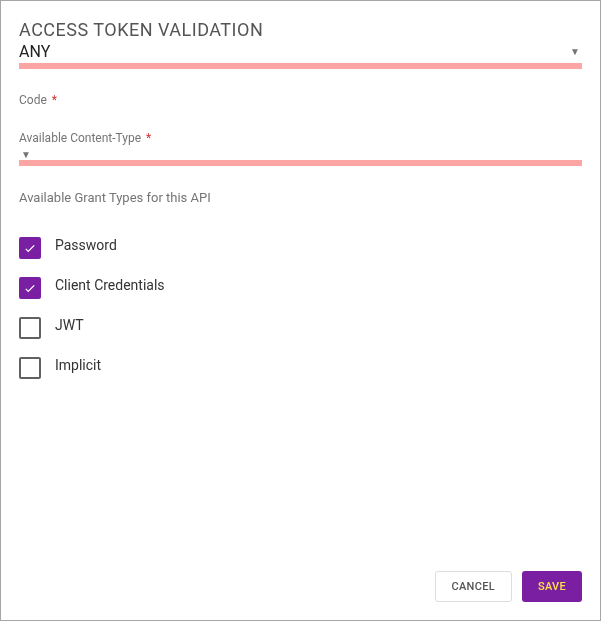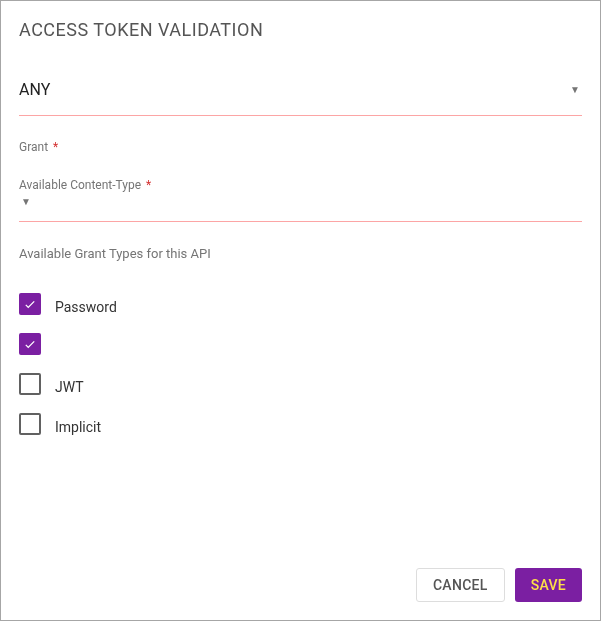--- a/index.html
+++ b/index.html
@@ -23,37 +23,36 @@
   .content {
     padding: 18px 18px 0 18px;
     flex: 1;
     overflow: hidden;
   }
   .title {
     font-size: 18px;
     letter-spacing: 0.5px;
     color: #555;
     font-weight: 400;
-    margin-bottom: 38px;
   }
   .field {
     margin-bottom: 24px;
     position: relative;
   }
   .field-label {
     font-size: 12px;
     color: #757575;
     display: block;
     margin-bottom: 4px;
   }
   .req { color: #d32f2f; margin-left: 2px; }
   .field-input-wrap {
     position: relative;
-    border-bottom: 1px solid #fca5a5;
-    padding-bottom: 14px;
+    border-bottom: 6px solid #fca5a5;
+    padding-bottom: 0;
     display: flex;
     align-items: center;
   }
   .field-value {
     font-size: 16px;
     color: #222;
     flex: 1;
     border: none;
     outline: none;
     background: transparent;
@@ -66,21 +65,21 @@
     padding: 0 2px;
   }
   .section-label {
     font-size: 13px;
     color: #757575;
     margin: 10px 0 32px 0;
     display: block;
   }
   .checkbox-row {
     display: flex;
-    align-items: flex-end;
+    align-items: flex-start;
     margin-bottom: 18px;
   }
   .cb {
     width: 22px;
     height: 22px;
     border: 2px solid #616161;
     border-radius: 2px;
     margin-right: 14px;
     display: flex;
     align-items: center;
@@ -98,21 +97,21 @@
     font-size: 14px;
     color: #333;
   }
   .actions {
     display: flex;
     justify-content: flex-end;
     gap: 10px;
     padding: 12px 18px 18px 18px;
   }
   .btn {
-    font-size: 14px;
+    font-size: 11px;
     font-weight: 500;
     padding: 8px 16px;
     border-radius: 3px;
     cursor: pointer;
     letter-spacing: 0.3px;
     border: none;
     font-family: inherit;
   }
   .btn-flat {
     background: #fff;
@@ -134,21 +133,21 @@
 
     <div class="field">
       <div class="field-input-wrap">
         <span class="field-value">ANY</span>
         <span class="dropdown-icon">▼</span>
       </div>
     </div>
 
     <div class="field">
       <label class="field-label">
-        <span>Grant</span>
+        <span>Code</span>
         <span class="req">*</span>
       </label>
     </div>
 
     <div class="field">
       <label class="field-label">
         <span>Available Content-Type</span>
         <span class="req">*</span>
       </label>
       <div class="field-input-wrap">
@@ -166,20 +165,21 @@
             </svg>
           </div>
           <span class="cb-label">Password</span>
         </div>
         <div class="checkbox-row">
           <div class="cb checked">
             <svg width="14" height="14" viewBox="0 0 24 24">
               <path fill="#fff" d="M9 16.2l-3.5-3.5L4 14.2l5 5 11-11-1.5-1.5z"></path>
             </svg>
           </div>
+          <span class="cb-label">Client Credentials</span>
         </div>
         <div class="checkbox-row">
           <div class="cb"></div>
           <span class="cb-label">JWT</span>
         </div>
         <div class="checkbox-row">
           <div class="cb"></div>
           <span class="cb-label">Implicit</span>
         </div>
       </div>

